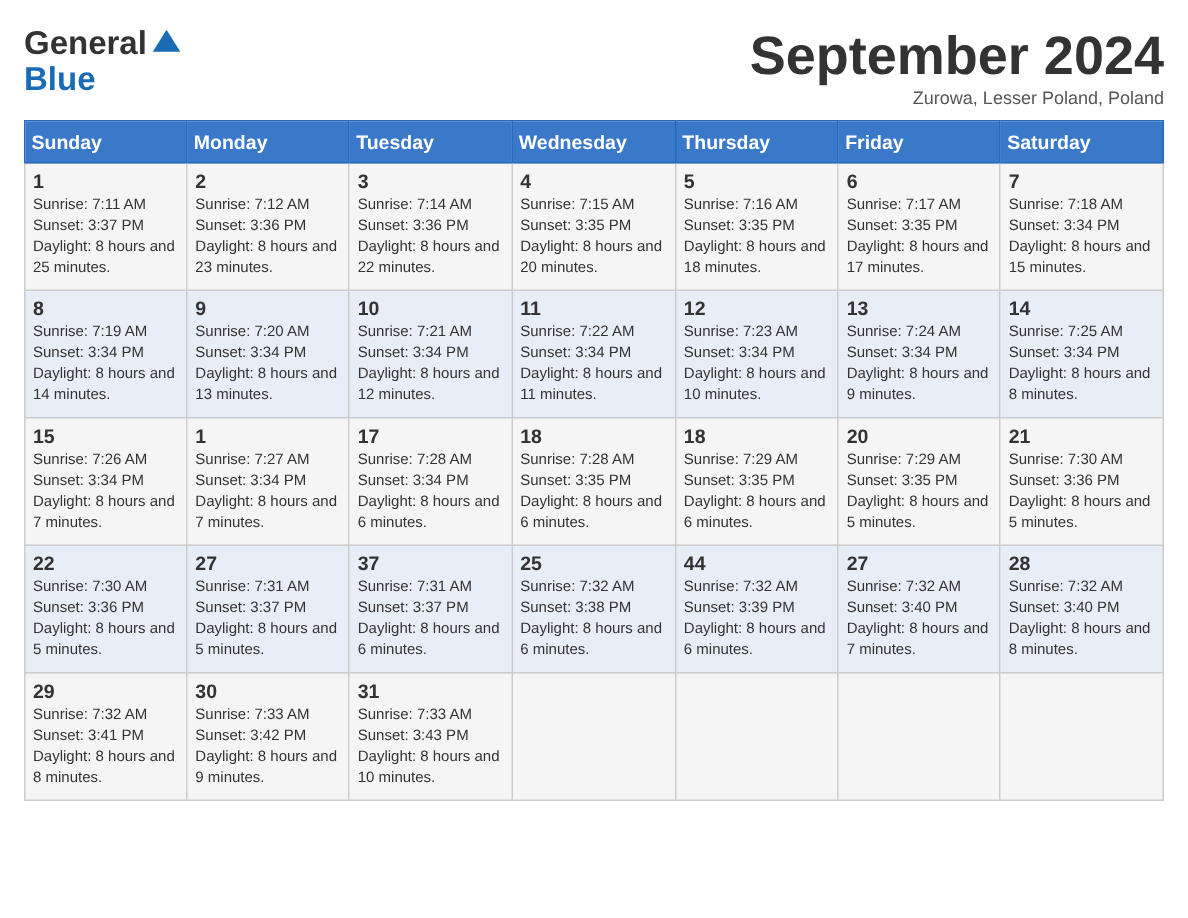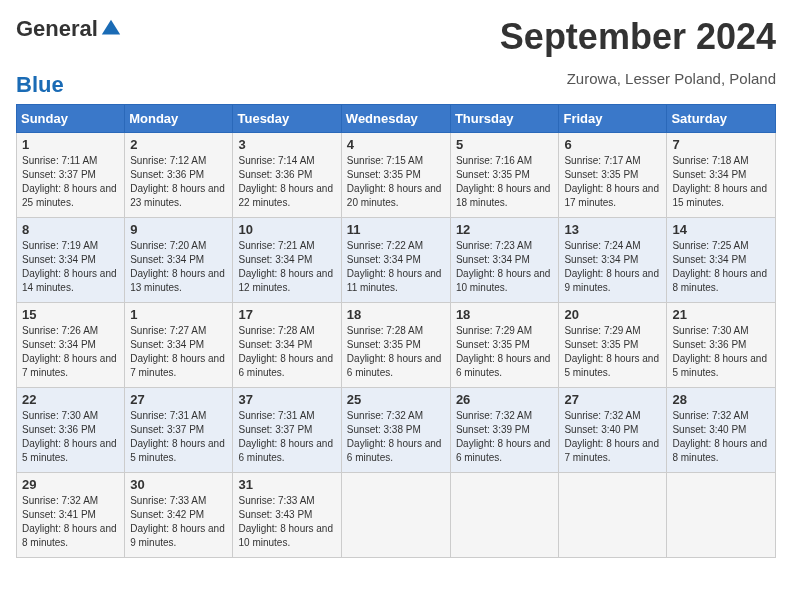--- a/index.html
+++ b/index.html
@@ -36,23 +36,22 @@
     }
     .title-block {
       text-align: right;
     }
     .month-title {
       font-size: 36px;
       font-weight: bold;
       color: #333;
     }
     .location {
-      font-size: 15px;
+      font-size: 12px;
       color: #555;
-      margin-top: 12px;
     }
     .calendar {
       width: 100%;
       border-collapse: collapse;
     }
     .calendar th {
       background: #3a78c9;
       color: #fff;
       font-size: 13px;
       font-weight: bold;
@@ -95,21 +94,21 @@
 <body>
 
 <div class="header">
   <div class="logo">
     <div class="logo-text">
       <span class="logo-general">General</span>
       <svg class="logo-icon" viewBox="0 0 24 24">
         <polygon points="12,2 22,18 2,18" fill="#1a6bb5"></polygon>
       </svg>
     </div>
-    <div style="font-size:22px;font-weight:bold;color:#1a6bb5;line-height:1;margin-top:32px;">Blue</div>
+    <div style="font-size:22px;font-weight:bold;color:#1a6bb5;line-height:1;">Blue</div>
   </div>
   <div class="title-block">
     <div class="month-title">September 2024</div>
     <div class="location">Zurowa, Lesser Poland, Poland</div>
   </div>
 </div>
 
 <table class="calendar">
   <thead>
     <tr>
@@ -224,21 +223,21 @@
         </td>
         <td>
           <span class="day-num">37</span>
           <div class="day-info">Sunrise: 7:31 AM<br>Sunset: 3:37 PM<br>Daylight: 8 hours and 6 minutes.</div>
         </td>
         <td>
           <span class="day-num">25</span>
           <div class="day-info">Sunrise: 7:32 AM<br>Sunset: 3:38 PM<br>Daylight: 8 hours and 6 minutes.</div>
         </td>
         <td>
-          <span class="day-num">26</span>
+          <span class="day-num">44</span>
           <div class="day-info">Sunrise: 7:32 AM<br>Sunset: 3:39 PM<br>Daylight: 8 hours and 6 minutes.</div>
         </td>
         <td>
           <span class="day-num">27</span>
           <div class="day-info">Sunrise: 7:32 AM<br>Sunset: 3:40 PM<br>Daylight: 8 hours and 7 minutes.</div>
         </td>
         <td>
           <span class="day-num">28</span>
           <div class="day-info">Sunrise: 7:32 AM<br>Sunset: 3:40 PM<br>Daylight: 8 hours and 8 minutes.</div>
         </td>

